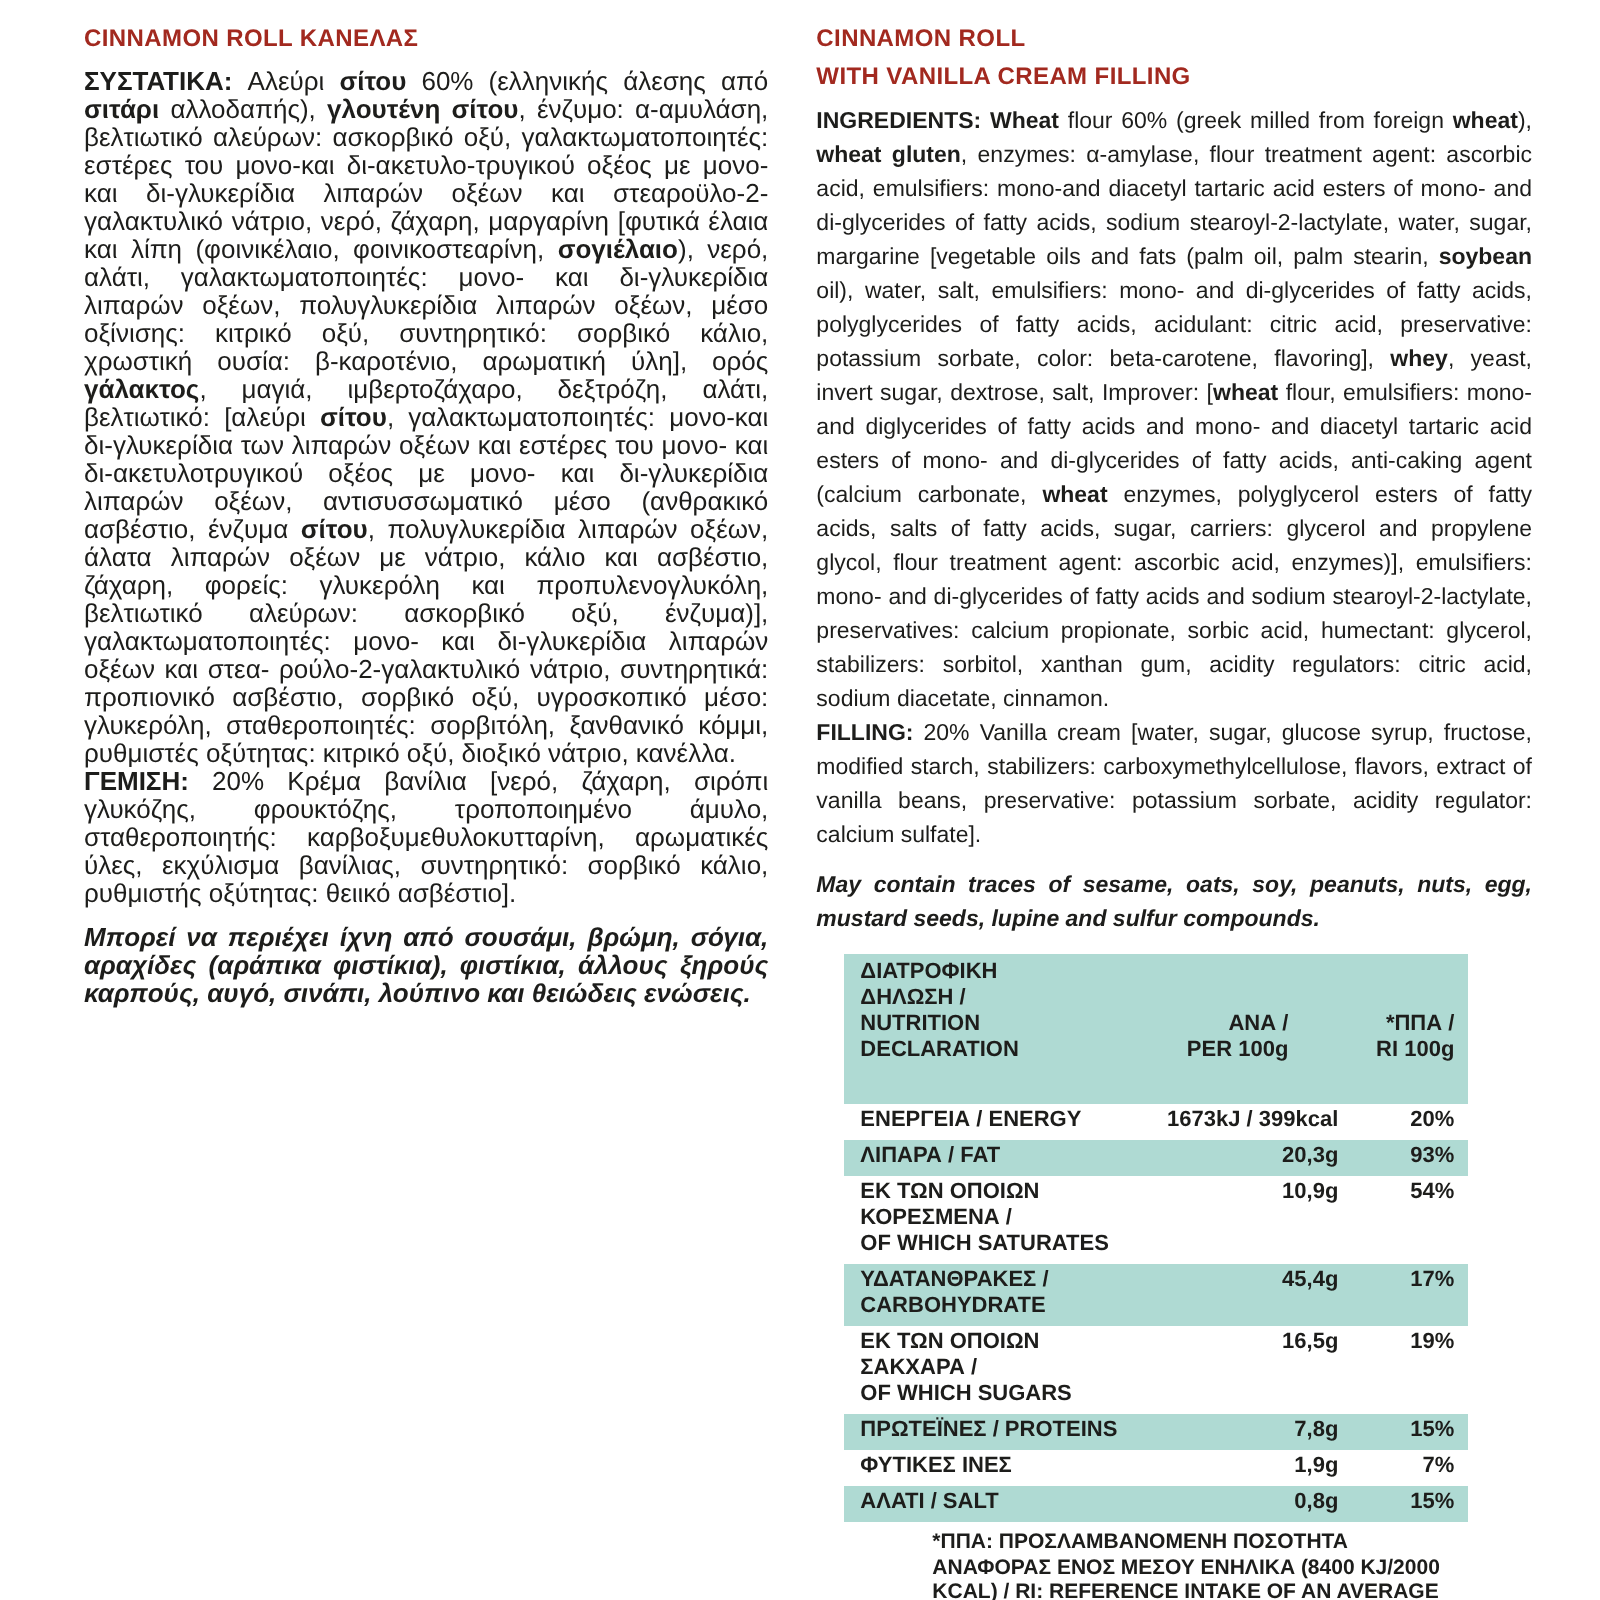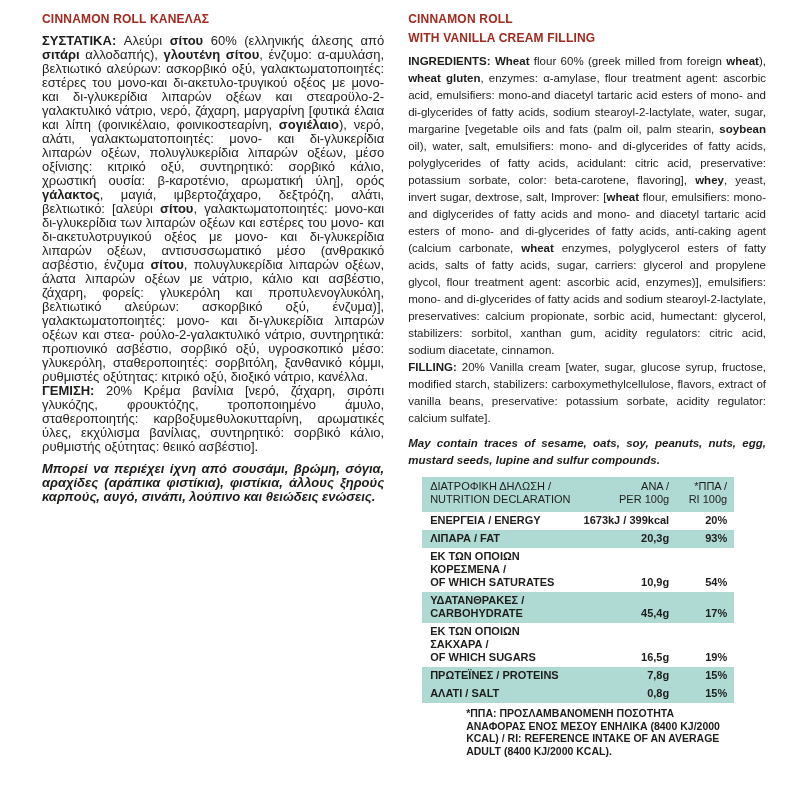--- a/index.html
+++ b/index.html
@@ -18,27 +18,27 @@
   }
   .body{margin:0;text-align:justify;}
   .col-left .body{font-size:13px;line-height:14px;}
   .col-right .body{font-size:11.5px;line-height:17px;}
   .allergen{font-weight:bold;margin-top:8px;font-style:italic;}
   .b{font-weight:bold;}
   
   .nutrition{margin:8px 0 0 14px;width:312px;font-size:11px;}
   .n-header{
     display:flex;align-items:flex-end;background:var(--teal,#afdad3);
-    font-weight:normal;line-height:13px;padding:3px 7px 6px 8px;box-sizing:border-box;
+    font-weight:bold;line-height:13px;padding:3px 7px 20px 8px;box-sizing:border-box;gap:25px;
   }
   .n-label{flex:1;min-width:0;}
   .n-per{width:96px;text-align:right;}
   .n-ri{width:58px;text-align:right;}
   .n-row{
-    display:flex;align-items:flex-end;font-weight:bold;line-height:13px;
+    display:flex;font-weight:bold;line-height:13px;
     padding:2px 7px 3px 8px;box-sizing:border-box;min-height:18px;
   }
   .n-row.hl{background:var(--teal,#afdad3);}
   .n-foot{font-weight:bold;font-size:10.5px;line-height:12.5px;margin-top:4px;text-align:left;margin-left:44px;}
 </style>
 </head>
 <body>
 
 <div class="page" style="--red: #a2291f; --teal: #afdad3; --ink: #1d1d1b; --bg: #ffffff;">
 
@@ -113,20 +113,27 @@
             <div class="n-per">16,5g</div>
             <div class="n-ri">19%</div>
           </div>
           <div class="n-row hl">
             <div class="n-label">
               <div>ΠΡΩΤΕΪΝΕΣ / PROTEINS</div>
             </div>
             <div class="n-per">7,8g</div>
             <div class="n-ri">15%</div>
           </div>
+          <div class="n-row">
+            <div class="n-label">
+              <div>ΦΥΤΙΚΕΣ ΙΝΕΣ</div>
+            </div>
+            <div class="n-per">1,9g</div>
+            <div class="n-ri">7%</div>
+          </div>
           <div class="n-row hl">
             <div class="n-label">
               <div>ΑΛΑΤΙ / SALT</div>
             </div>
             <div class="n-per">0,8g</div>
             <div class="n-ri">15%</div>
           </div>
         </div>
       <div class="n-foot">*ΠΠΑ: ΠΡΟΣΛΑΜΒΑΝΟΜΕΝΗ ΠΟΣΟΤΗΤΑ ΑΝΑΦΟΡΑΣ ΕΝΟΣ ΜΕΣΟΥ ΕΝΗΛΙΚΑ (8400 KJ/2000 KCAL) / RI: REFERENCE INTAKE OF AN AVERAGE ADULT (8400 KJ/2000 KCAL).</div>
     </div>

